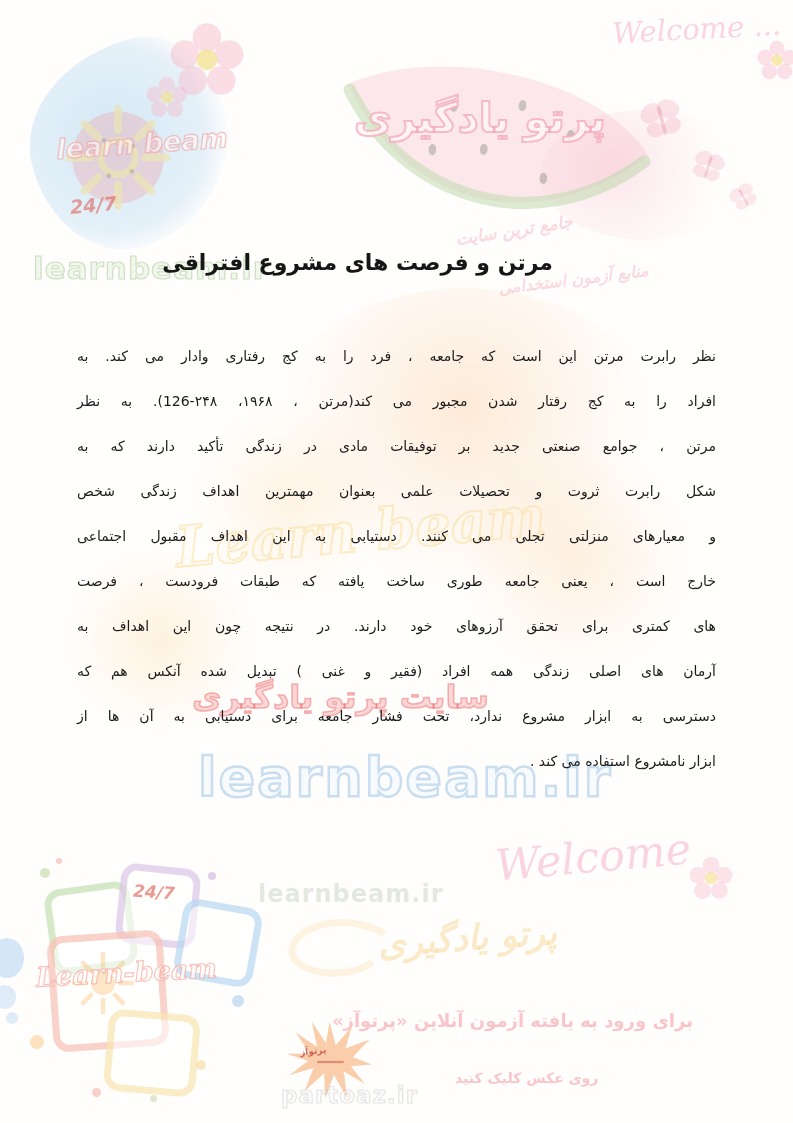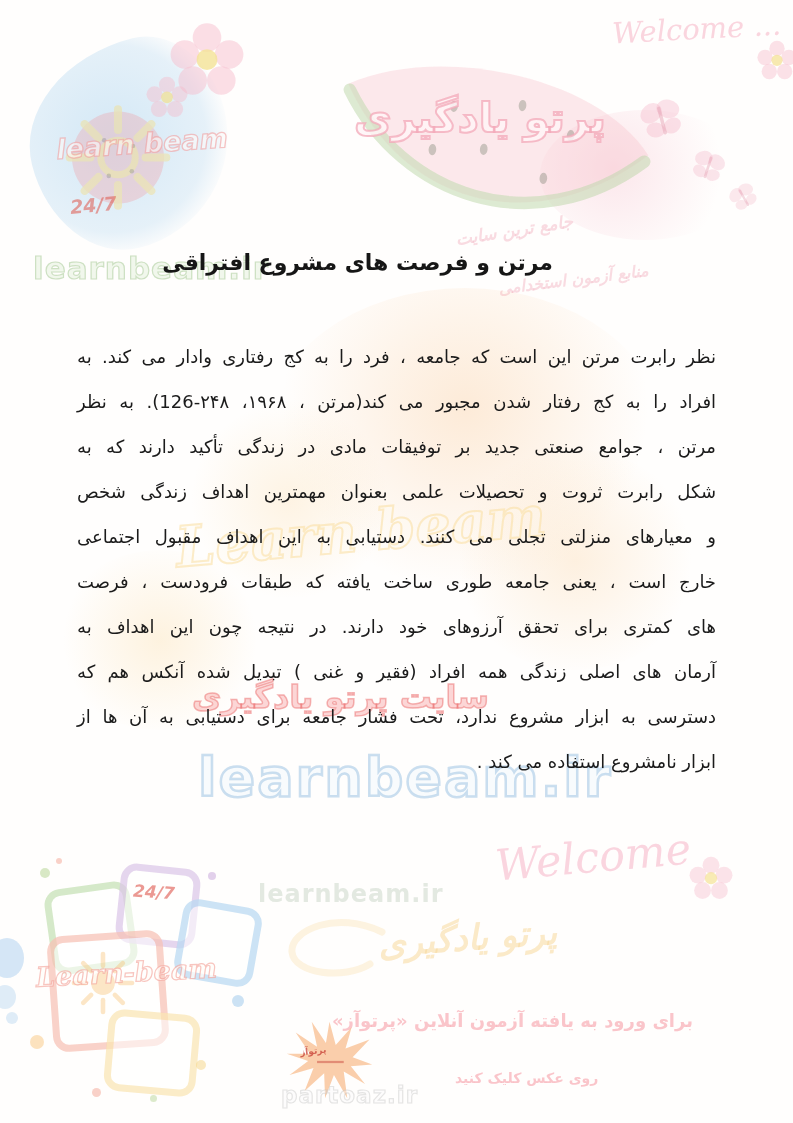--- a/index.html
+++ b/index.html
@@ -9,21 +9,21 @@
     font-family:"DejaVu Sans", sans-serif;
   }
   .abs { position:absolute; }
   
   #doc-title {
     top:250px; right:240px; direction:rtl;
     font-size:22px; font-weight:bold; color:#161616; white-space:nowrap; z-index:10;
   }
   #paragraph { top:334px; left:77px; width:639px; z-index:10; direction:rtl; }
   .line {
-    height:45px; line-height:45px; font-size:18px; color:#1b1b1b;
+    height:45px; line-height:45px; font-size:14px; color:#1b1b1b;
     text-align:justify; text-align-last:justify; white-space:normal;
   }
   .line.last { text-align:right; text-align-last:right; }
   
   .wm { z-index:1; pointer-events:none; }
   #blob-top-left {
     left:30px; top:42px; width:200px; height:205px;
     background:radial-gradient(circle at 42% 45%, rgba(176,214,240,0.55), rgba(170,210,238,0.30) 58%, rgba(170,210,238,0.0) 74%);
     border-radius:64% 36% 58% 42% / 48% 44% 56% 52%;
     transform:rotate(-14deg);

